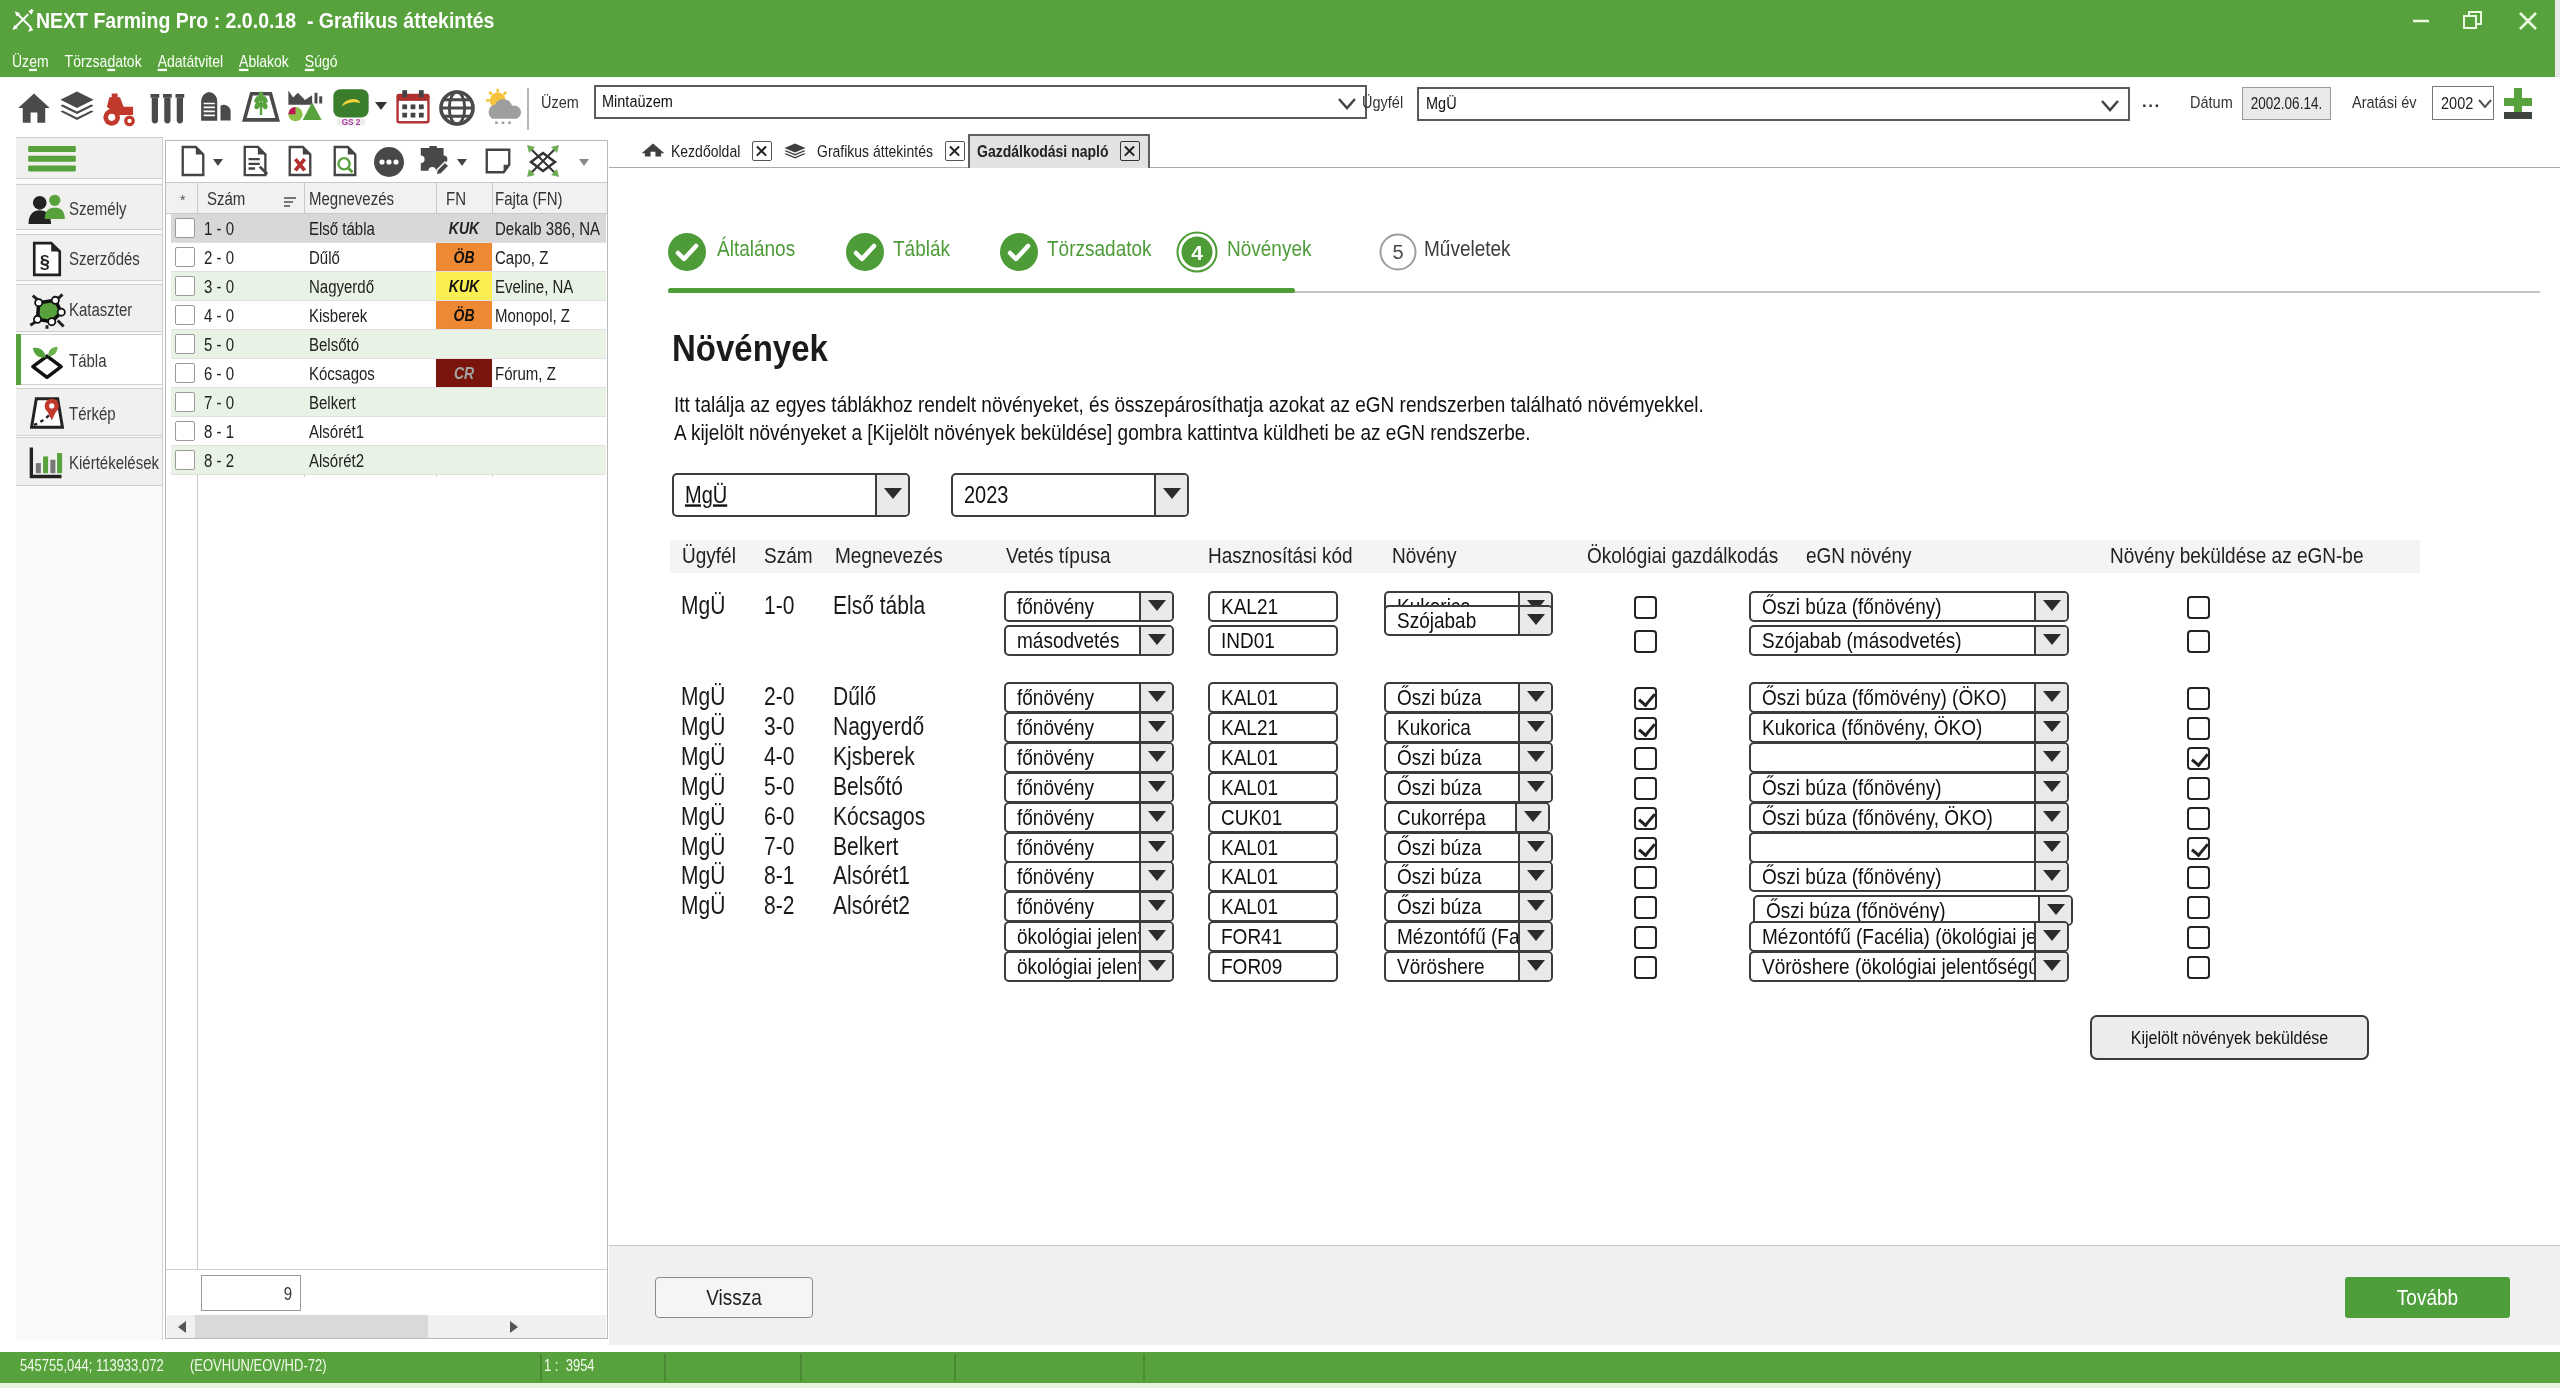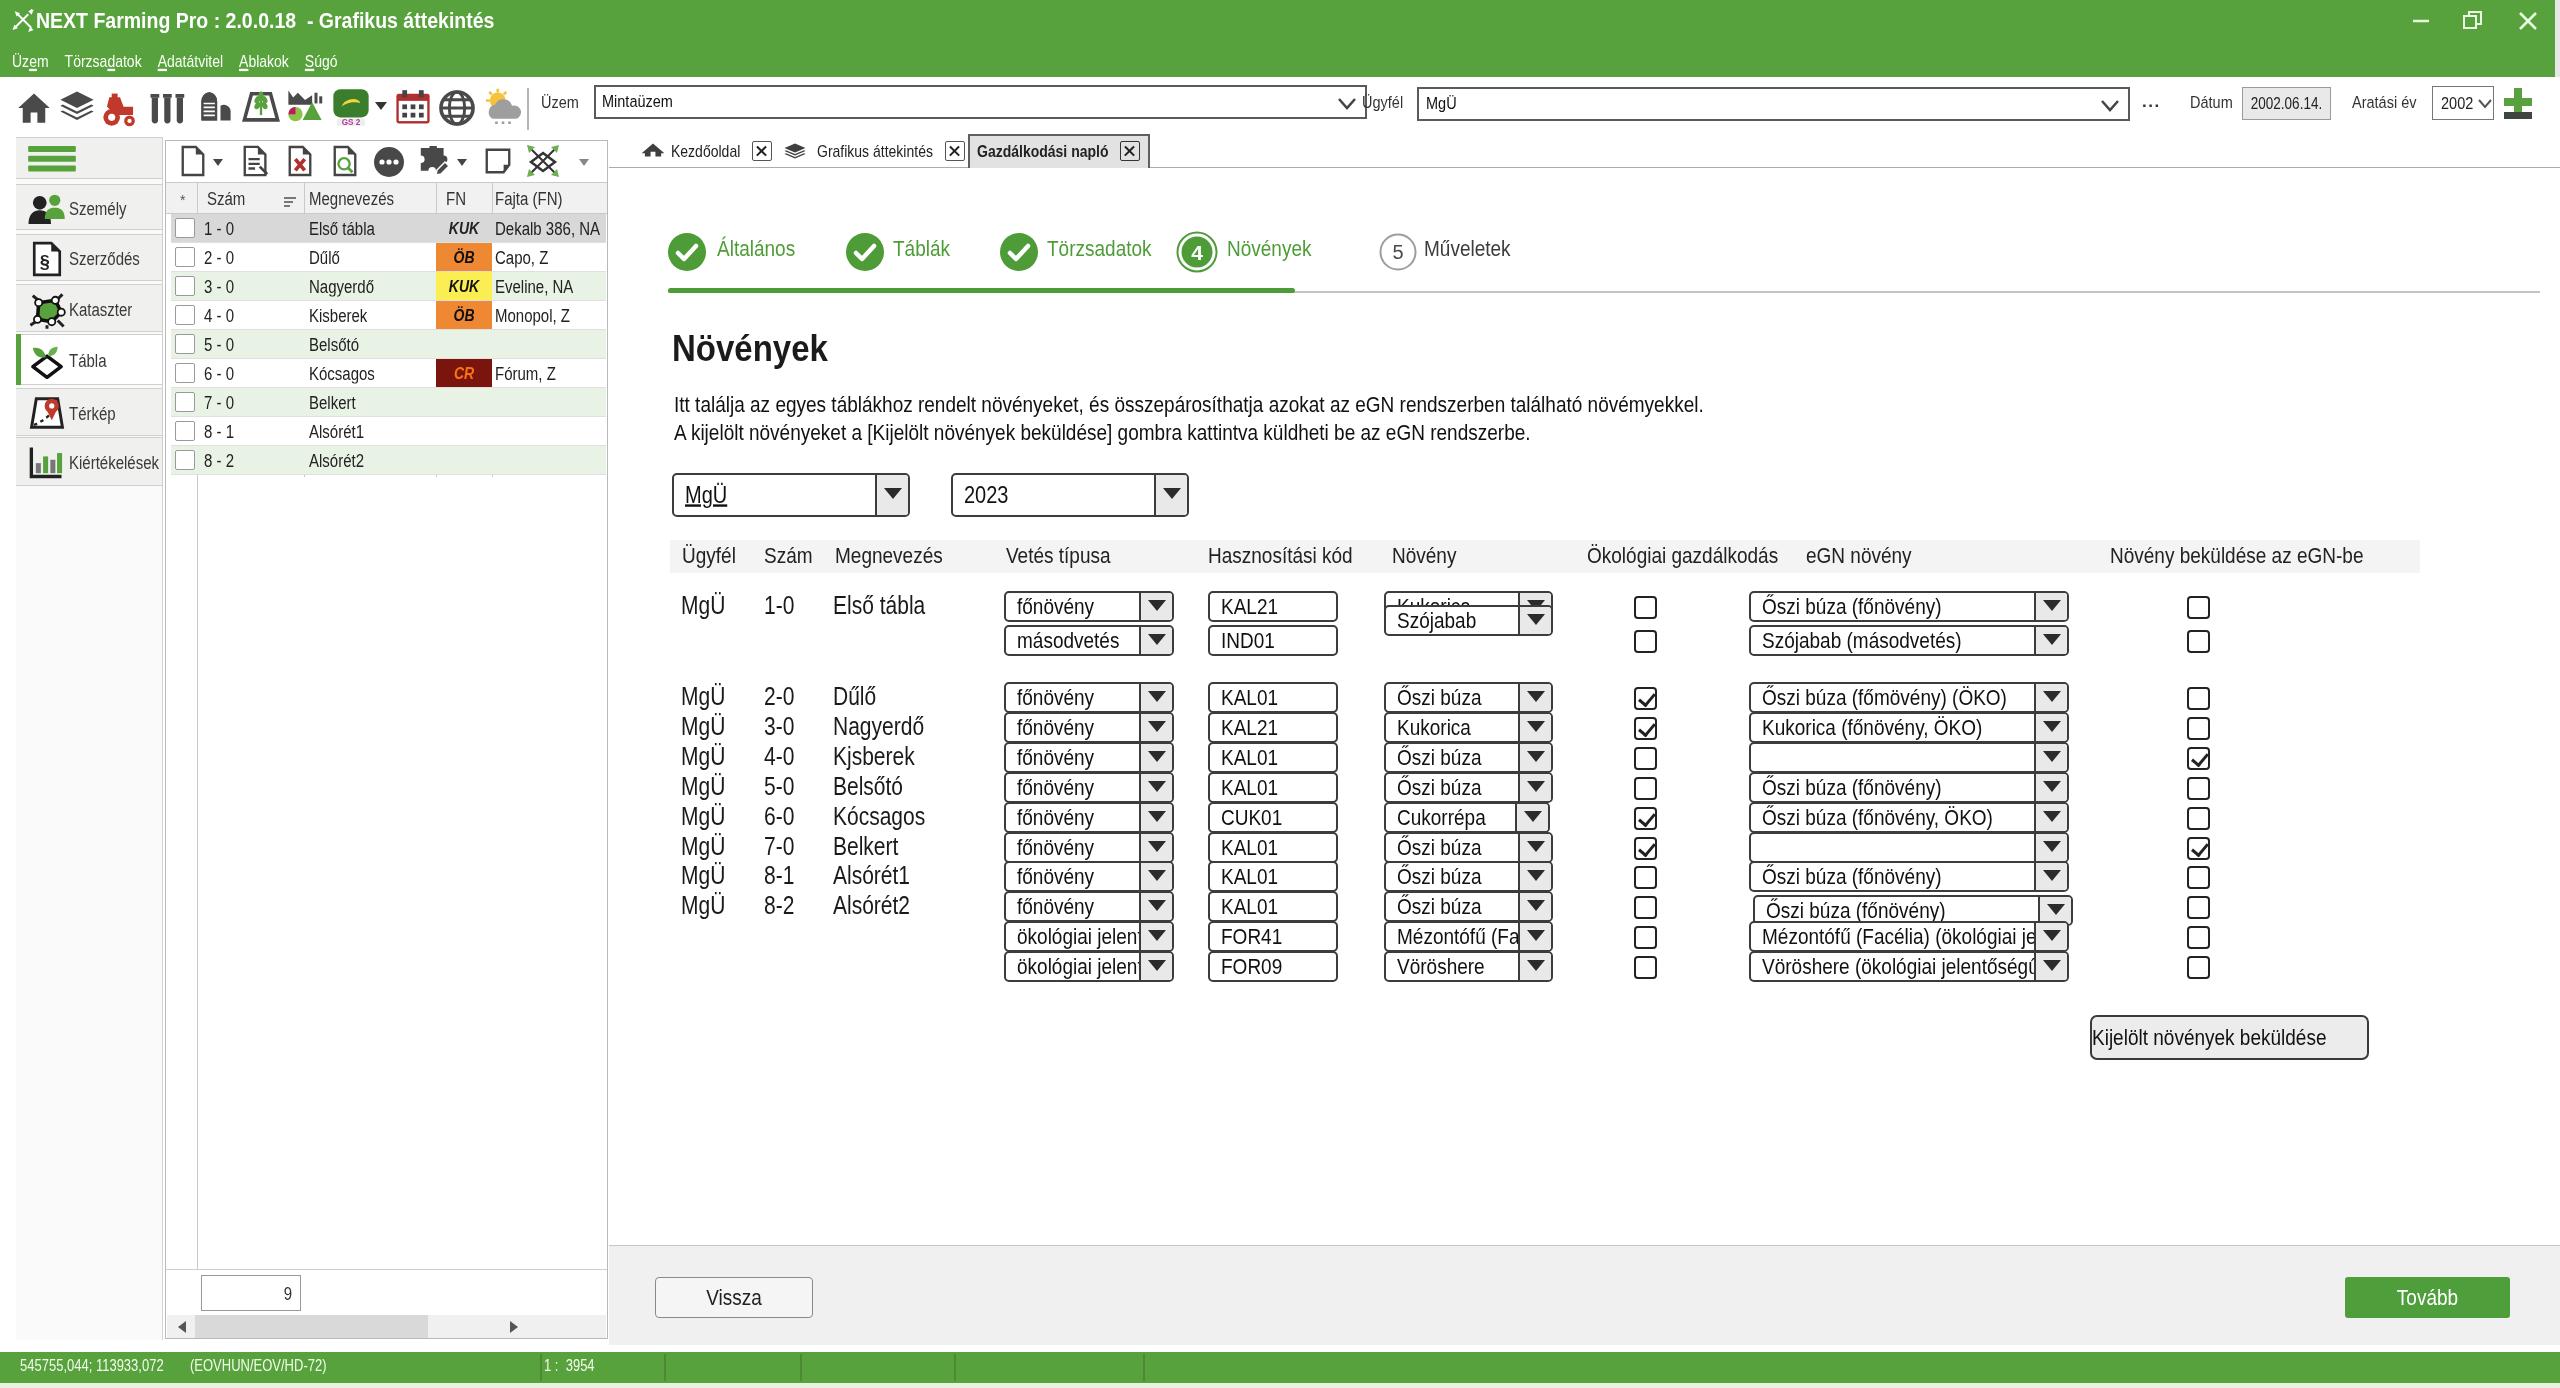--- a/index.html
+++ b/index.html
@@ -366,21 +366,21 @@
 <div class="gck"></div>
     <div class="gc1">5 - 0</div>
     <div class="gc2">Belsőtó</div>
 <div class="gc3"></div>
 <div class="gc4"></div>
   </div>
 <div class="grow" style="top:359px;height:29px;background:#fff;border-bottom:1px solid #e0e0e0">
 <div class="gck"></div>
     <div class="gc1">6 - 0</div>
     <div class="gc2">Kócsagos</div>
-<div class="gc3" style="background:#7a150d;color:#f97316">
+<div class="gc3" style="background:#7a150d;color:#a3a3a3">
       <span class="v">CR</span>
     </div>
 <div class="gc4">Fórum, Z</div>
   </div>
 <div class="grow" style="top:388px;height:29px;background:#e9f3e5;border-bottom:1px solid #e0e0e0">
 <div class="gck"></div>
     <div class="gc1">7 - 0</div>
     <div class="gc2">Belkert</div>
 <div class="gc3"></div>
 <div class="gc4"></div>
@@ -705,21 +705,21 @@
 <div class="a combo" style="left:1384px;top:951px;width:169px;height:31px">
     <div class="tx" style="font-size:19px">Vöröshere</div>
     <div class="ar"></div>
   </div>
 <div class="a ck" style="left:1634px;top:956px"></div>
 <div class="a combo" style="left:1749px;top:951px;width:320px;height:31px">
     <div class="tx" style="font-size:19px">Vöröshere (ökológiai jelentőségű</div>
     <div class="ar"></div>
   </div>
 <div class="a ck" style="left:2187px;top:956px"></div>
-<div class="a" style="left:2090px;top:1015px;width:279px;height:45px;border:2.5px solid #3a3a3a;border-radius:7px;background:#ececec;font-size:19px;color:#111;display:flex;align-items:center;justify-content:flex-start">
+<div class="a" style="left:2090px;top:1015px;width:279px;height:45px;border:2.5px solid #3a3a3a;border-radius:7px;background:#ececec;font-size:16px;color:#111;display:flex;align-items:center;justify-content:center">
     <span class="v">Kijelölt növények beküldése</span>
   </div>
 <div class="a" style="left:609px;top:1245px;width:1951px;height:100px;background:#f0f0f0;border-top:1px solid #c6c6c6"></div>
 <div class="a" style="left:655px;top:1277px;width:158px;height:41px;background:#f5f5f5;border:1.5px solid #8a8a8a;border-radius:4px;font-size:19px;color:#222;display:flex;align-items:center;justify-content:center">
     <span class="v">Vissza</span>
   </div>
 <div class="a" style="left:2345px;top:1277px;width:165px;height:41px;background:#4f9e3c;border-radius:3px;font-size:19px;color:#fff;display:flex;align-items:center;justify-content:center">
     <span class="v">Tovább</span>
   </div>
 <div class="a green" style="left:0;top:1352px;width:2560px;height:31px"></div>

